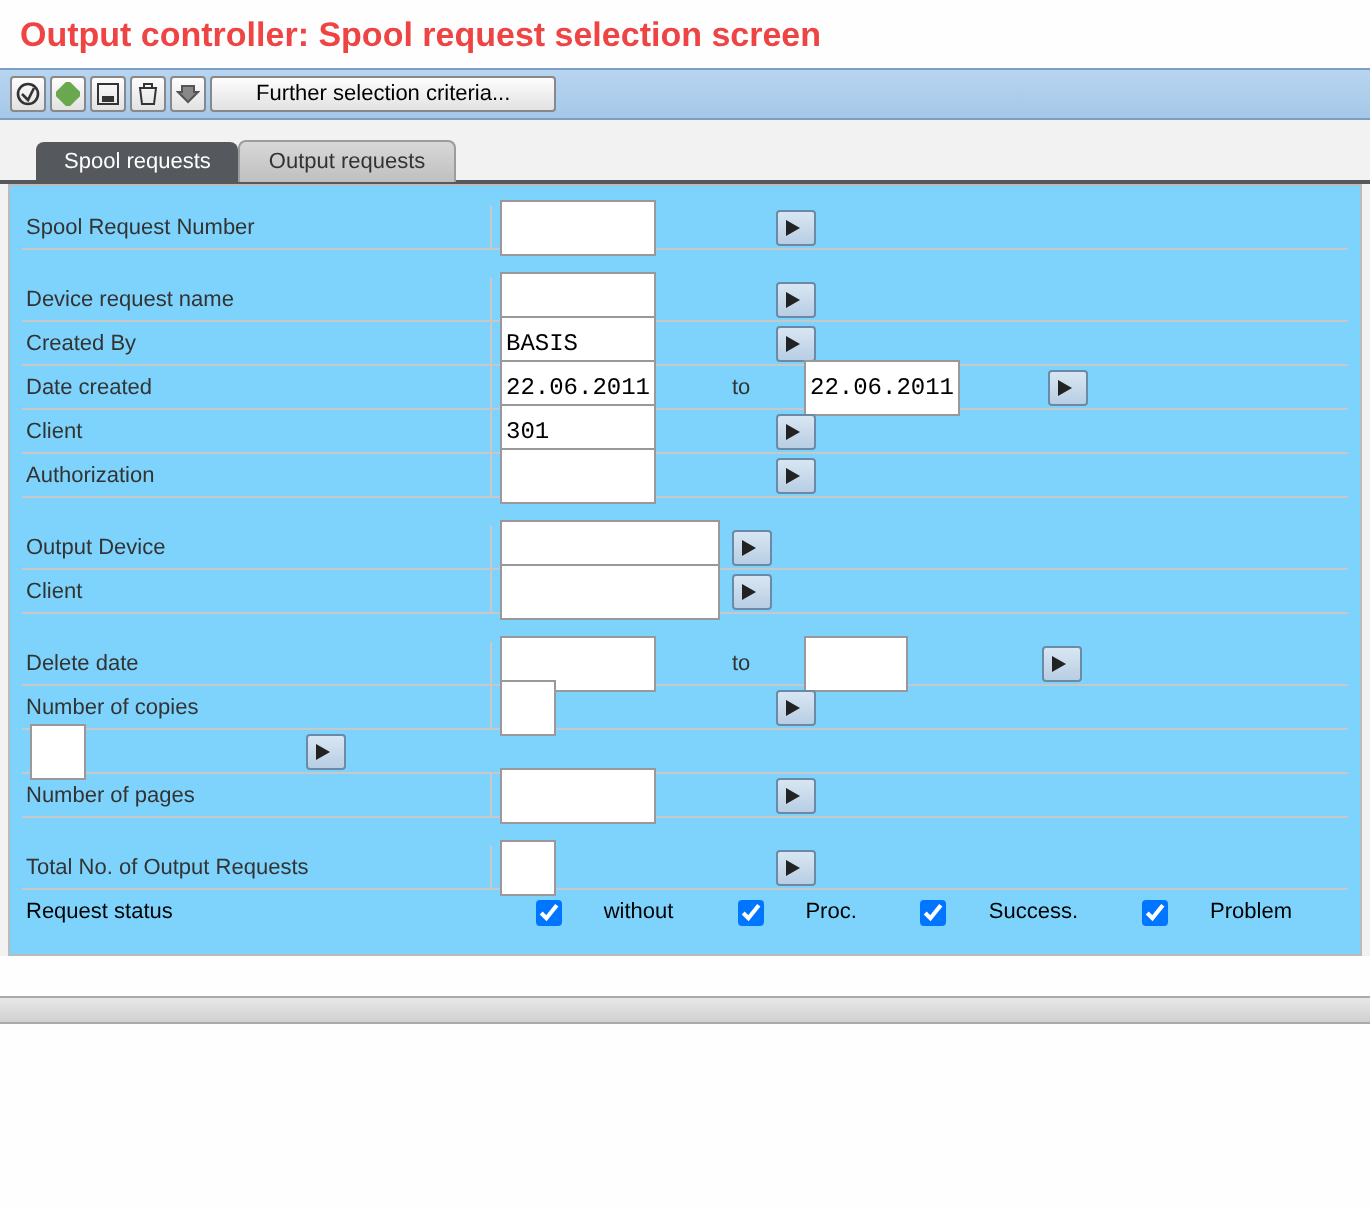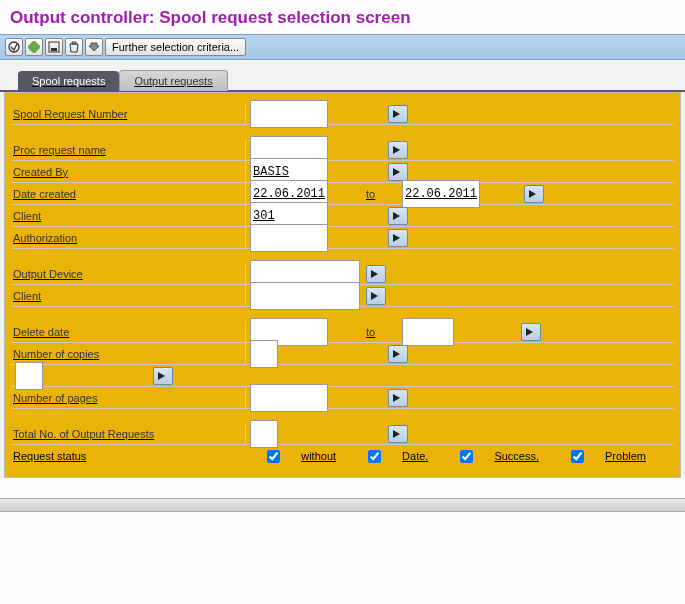--- a/index.html
+++ b/index.html
@@ -6,21 +6,21 @@
   body {
     margin: 0;
     padding: 0;
     font-family: Arial, Helvetica, sans-serif;
     font-size: 11px;
     background: #fefefe;
     width: 685px;
   }
   .header {
     padding: 8px 10px 6px 10px;
-    color: #a21caf;
+    color: #ef4444;
     font-size: 17px;
     font-weight: bold;
   }
   .toolbar {
     background: linear-gradient(#b8d4f0, #a5c8e8);
     border-top: 1px solid #7a9ec4;
     border-bottom: 1px solid #7a9ec4;
     padding: 3px 5px;
     display: flex;
     align-items: center;
@@ -36,30 +36,29 @@
     align-items: center;
     justify-content: center;
     cursor: pointer;
     font-size: 10px;
   }
   .further-btn {
     height: 18px;
     border: 1px solid #888;
     border-radius: 2px;
     background: linear-gradient(#fdfdfd, #e2e2e2);
-    padding: 0 6px;
+    padding: 0 22px;
     font-size: 11px;
     cursor: pointer;
     display: inline-flex;
     align-items: center;
   }
   .tabs-area {
     background: #f2f2f2;
     padding-top: 10px;
-    text-decoration: underline;
   }
   .tabrow {
     display: flex;
     padding-left: 18px;
     align-items: flex-end;
   }
   .tab {
     padding: 4px 14px 4px 14px;
     font-size: 11px;
     position: relative;
@@ -78,21 +77,21 @@
     border-top-right-radius: 4px;
     border: 1px solid #9c9c9c;
     border-bottom: none;
     margin-left: 0px;
   }
   .tabline {
     border-bottom: 2px solid #55585c;
     margin-top: -1px;
   }
   .form-area {
-    background: #eab308;
+    background: #7dd3fc;
     border: 1px solid #bbb;
     padding: 10px 6px 10px 6px;
     margin: 0 4px 0 4px;
   }
   .row {
     display: flex;
     align-items: center;
     height: 22px;
     border-bottom: 1px solid #c8c8c8;
   }
@@ -215,21 +214,21 @@
             <svg width="12" height="10">
               <path d="M1 1 L8 5 L1 9 Z" fill="#222"></path>
             </svg>
           </div>
       </div>
     </div>
 
     <div class="spacer"></div>
 
     <div class="row">
-      <div class="lblcell">Proc request name</div>
+      <div class="lblcell">Device request name</div>
       <div class="valcell">
         <input type="text" class="w75" value="" style="">
         <span style="width:48px"></span>
         <div class="arrow-btn">
             <svg width="12" height="10">
               <path d="M1 1 L8 5 L1 9 Z" fill="#222"></path>
             </svg>
           </div>
       </div>
     </div>
@@ -387,21 +386,21 @@
     </div>
 
     <div class="check-row">
       <div class="lbl-status">Request status</div>
       <div class="chk">
           <input type="checkbox" checked="" style="">
           <span>without</span>
         </div>
       <div class="chk">
           <input type="checkbox" checked="" style="">
-          <span>Date.</span>
+          <span>Proc.</span>
         </div>
       <div class="chk">
           <input type="checkbox" checked="" style="">
           <span>Success.</span>
         </div>
       <div class="chk">
           <input type="checkbox" checked="" style="">
           <span>Problem</span>
         </div>
     </div>

